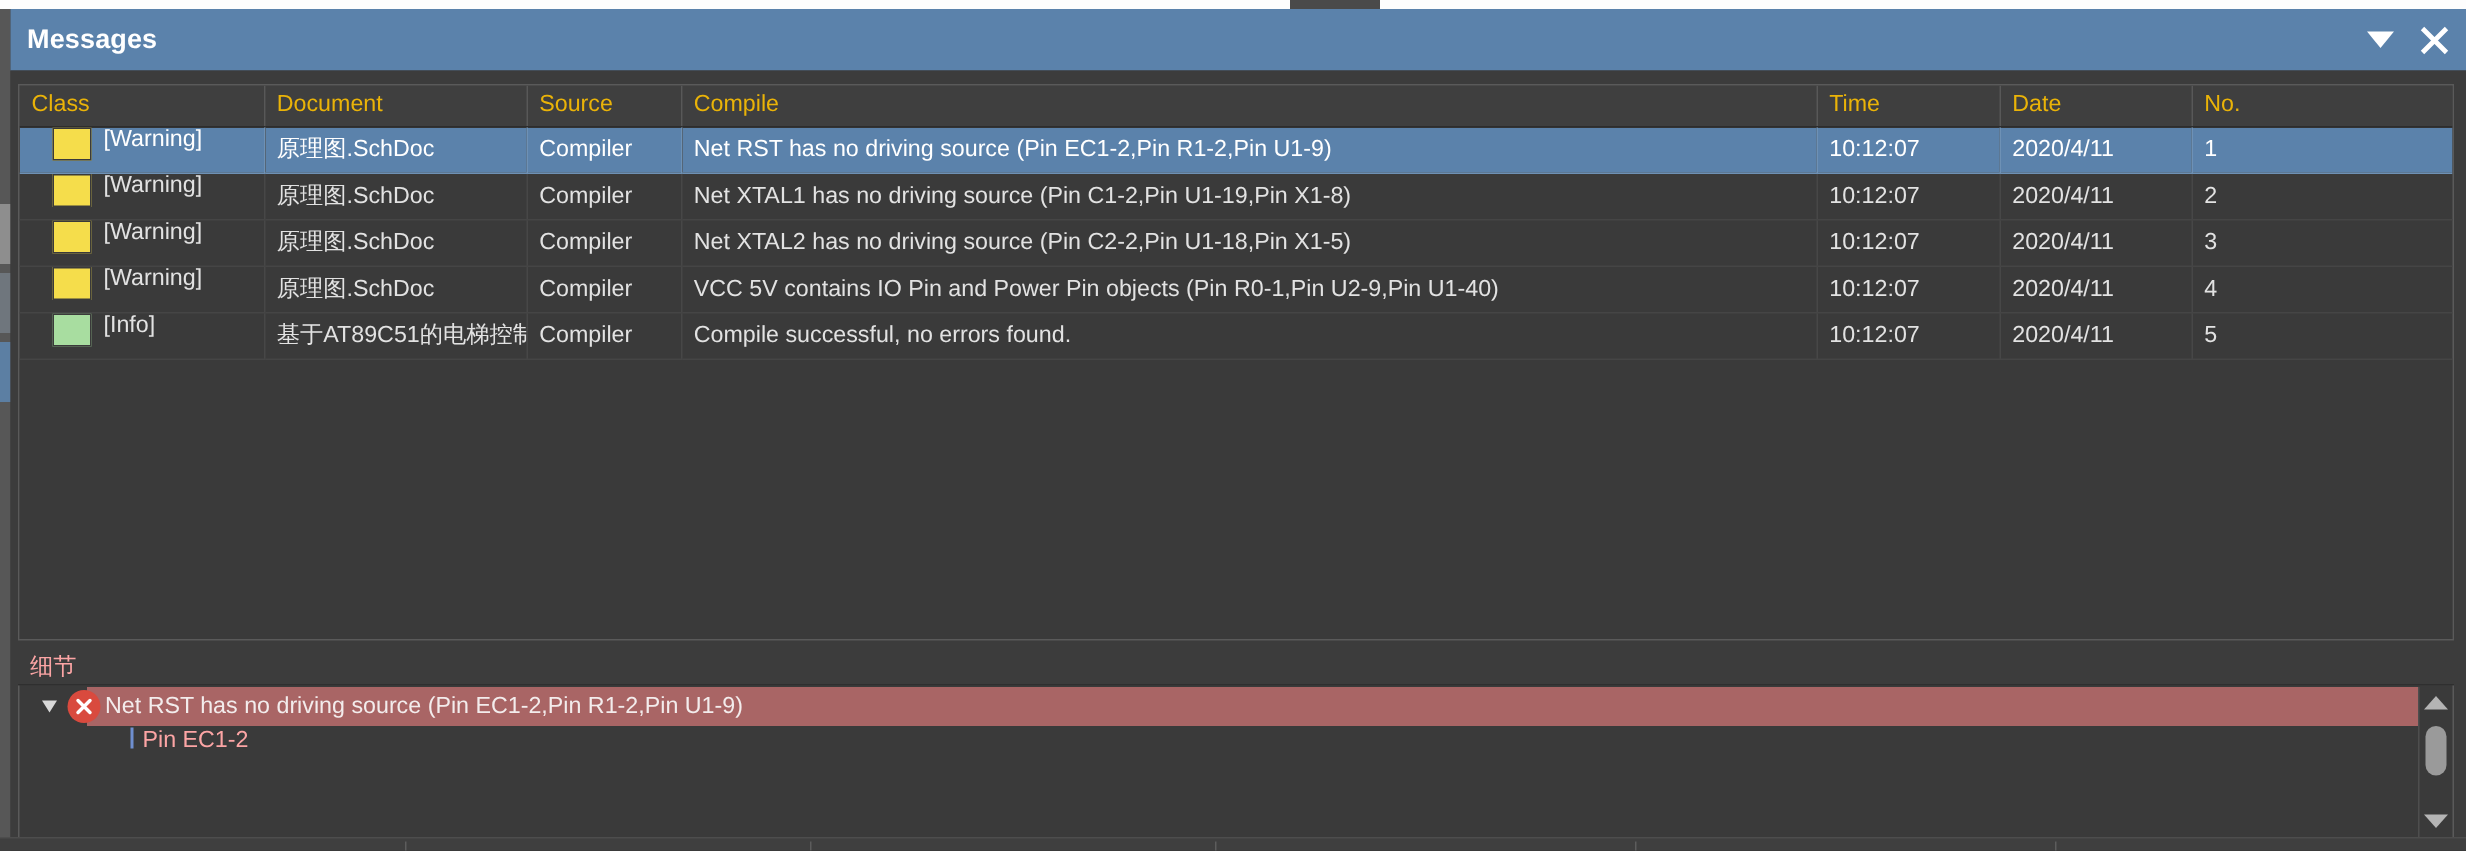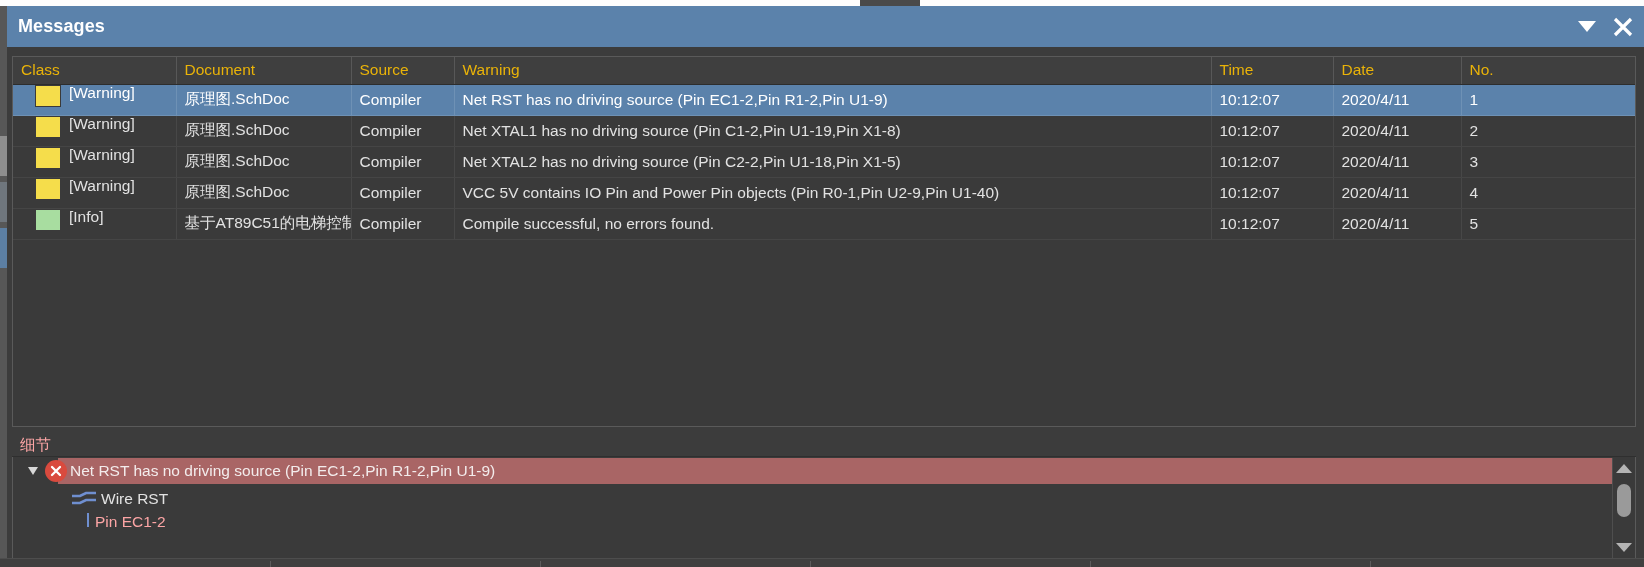--- a/index.html
+++ b/index.html
@@ -370,21 +370,21 @@
           <col class="c-msg">
             <col class="c-time">
             <col class="c-date">
             <col class="c-no">
         </colgroup>
         <thead>
           <tr>
             <th>Class</th>
             <th>Document</th>
             <th>Source</th>
-            <th>Warning</th>
+            <th>Compile</th>
             <th>Time</th>
             <th>Date</th>
             <th>No.</th>
           </tr>
         </thead>
         <tbody id="grid-body">
             <tr class="row-selected">
               <td style="padding-left: 0px;">
                 <div class="class-cell">
                   <span class="sev-swatch" style="background: rgb(245, 221, 75);"></span>
@@ -464,29 +464,20 @@
       <div class="tree-area" id="tree-area">
           <div class="tree-node lvl0">
             <span class="twisty"></span>
             <span class="err-icon">
               <svg width="14" height="14" viewBox="0 0 14 14">
                 <path d="M3 3 L11 11 M11 3 L3 11" stroke="#ffffff" stroke-width="2.3" stroke-linecap="round"></path>
               </svg>
             </span>
             <span class="err-band" style="background: rgb(169, 101, 101);">Net RST has no driving source (Pin EC1-2,Pin R1-2,Pin U1-9)</span>
           </div>
-          <div class="tree-node lvl1">
-            <span class="wire-icon">
-              <svg width="26" height="16" viewBox="0 0 26 16">
-                <path d="M1 5 H9 L15 2 H25" stroke="#6f8fd0" stroke-width="2.6" fill="none"></path>
-                <path d="M1 12 H9 L15 9 H25" stroke="#6f8fd0" stroke-width="2.6" fill="none"></path>
-              </svg>
-            </span>
-            <span>Wire RST</span>
-          </div>
           <div class="pin-row">
             <span class="pin-connector"></span>
             <span>Pin EC1-2</span>
           </div>
         </div>
 
       <div class="vscroll">
         <div class="vs-btn up">
           <svg width="16" height="10" viewBox="0 0 16 10" aria-hidden="true">
             <polygon points="8,0 16,9 0,9" fill="#b4b4b4"></polygon>

